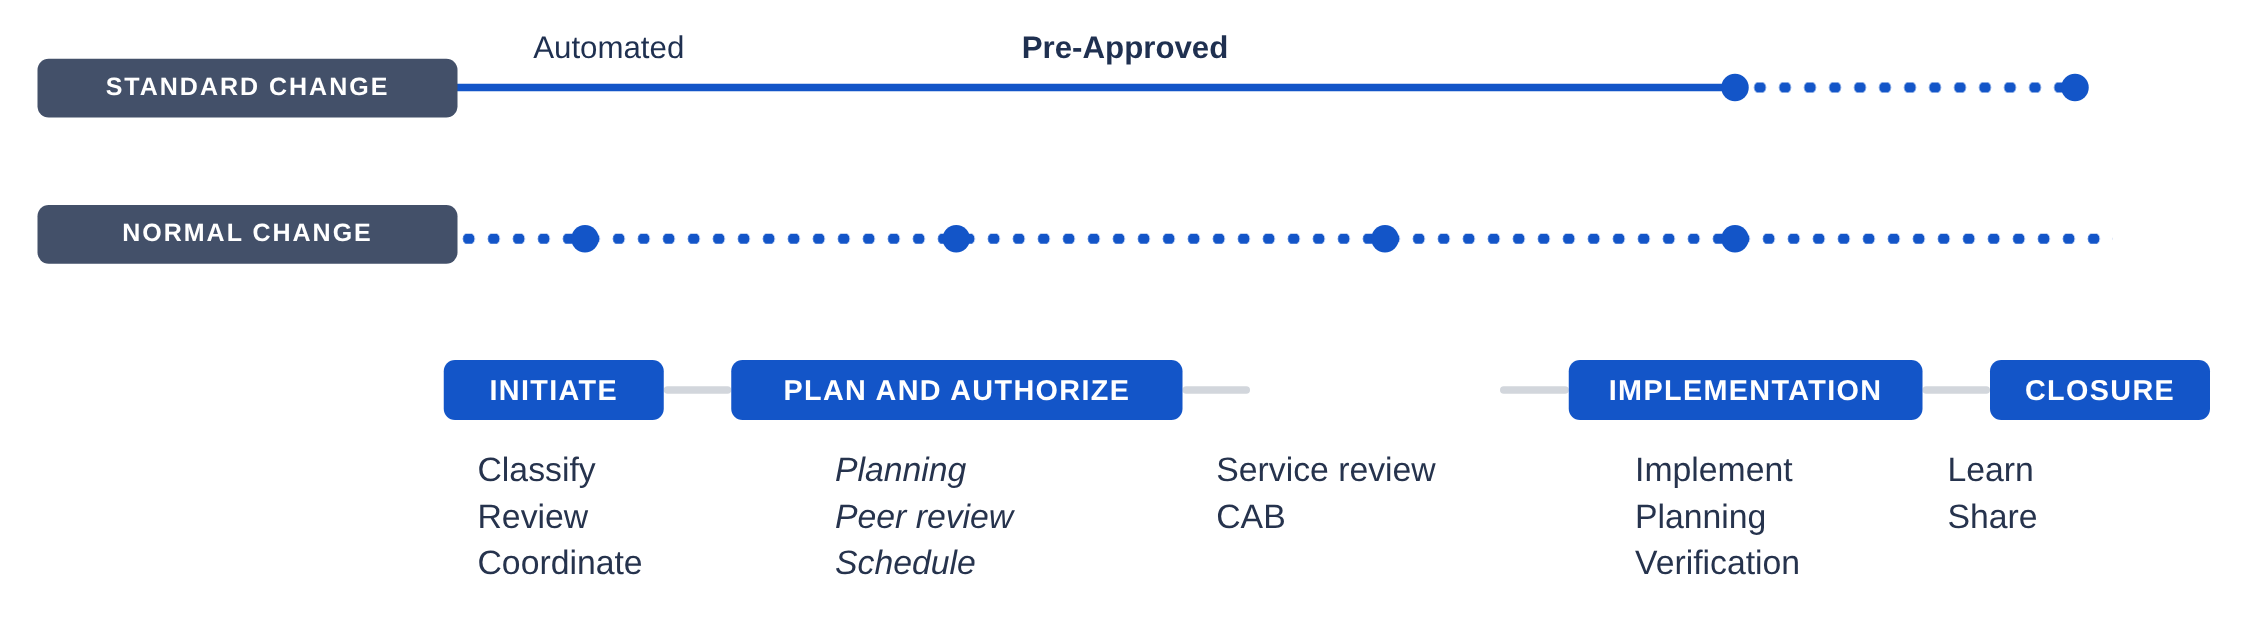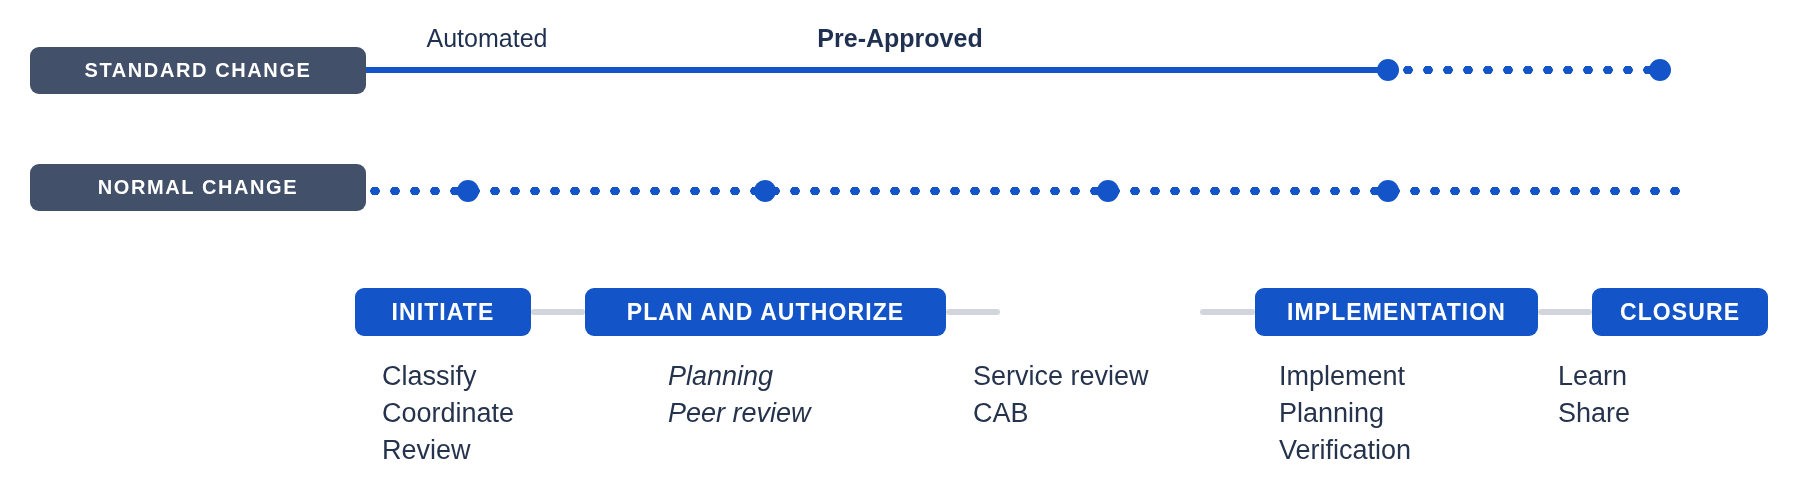--- a/index.html
+++ b/index.html
@@ -108,32 +108,33 @@
       <div class="chain-link" style="left: 1200px; width: 55px;"></div>
       <div class="chain-link" style="left: 1538px; width: 54px;"></div>
       <div class="stage-box" style="left: 355px; width: 176px;">INITIATE</div>
       <div class="stage-box" style="left: 585px; width: 361px;">PLAN AND AUTHORIZE</div>
       <div class="stage-box" style="left: 1255px; width: 283px;">IMPLEMENTATION</div>
       <div class="stage-box" style="left: 1592px; width: 176px;">CLOSURE</div>
     </div>
 
 <div class="col" style="left: 382px;">
       <div>Classify</div>
+      <div>Review</div>
       <div>Coordinate</div>
-      <div>Review</div>
     </div>
     <div class="col" style="left: 668px; font-style: italic;">
       <div>Planning</div>
       <div>Peer review</div>
+      <div>Schedule</div>
     </div>
     <div class="col" style="left: 973px;">
       <div>Service review</div>
       <div>CAB</div>
     </div>
-    <div class="col" style="left: 1279px;">
+    <div class="col" style="left: 1308px;">
       <div>Implement</div>
       <div>Planning</div>
       <div>Verification</div>
     </div>
     <div class="col" style="left: 1558px;">
       <div>Learn</div>
       <div>Share</div>
     </div>
   </div>
 

